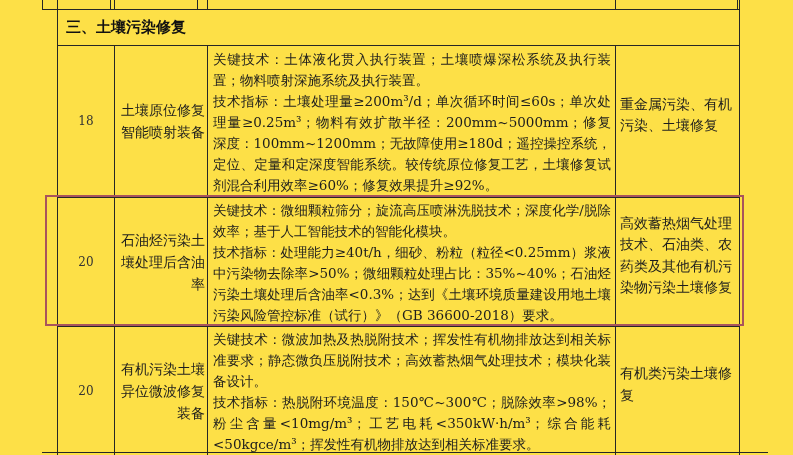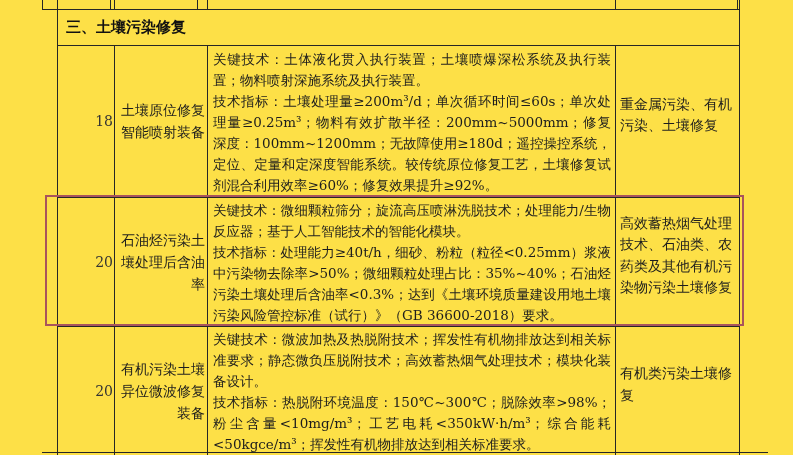--- a/index.html
+++ b/index.html
@@ -21,21 +21,21 @@
     overflow:hidden;
     box-sizing:border-box;
   }
   tr.stub-row td{border-top:none;height:9px;padding:0;}
   tr.section-row td{
     height:36px;padding:0 0 0 8px;
     font-family:"DejaVu Sans","Liberation Sans",sans-serif;
     font-weight:700;font-size:15px;color:#111;
   }
   td.c-no{
-    text-align:right;font-size:14px;color:#333;
+    text-align:center;font-size:12px;color:#333;
   }
   td.c-name{
     padding:0 2px 0 4px;font-size:14px;line-height:22px;color:#1d1d1d;
     text-align:right;
   }
   td.c-det{
     vertical-align:top;padding:2px 4px 0 5px;
     font-size:13.5px;line-height:21px;text-align:justify;
   }
   td.c-det .para{text-align:justify;}
@@ -99,21 +99,21 @@
         <div class="para">关键技术：土体液化贯入执行装置；土壤喷爆深松系统及执行装置；物料喷射深施系统及执行装置。</div>
         <div class="para">技术指标：土壤处理量≥200m³/d；单次循环时间≤60s；单次处理量≥0.25m³；物料有效扩散半径：200mm~5000mm；修复深度：100mm~1200mm；无故障使用≥180d；遥控操控系统，定位、定量和定深度智能系统。较传统原位修复工艺，土壤修复试剂混合利用效率≥60%；修复效果提升≥92%。</div>
       </td>
       <td class="c-app">重金属污染、有机污染、土壤修复</td>
     </tr>
 
     <tr class="r19 item-row">
       <td class="c-no">20</td>
       <td class="c-name">石油烃污染土壤处理后含油率</td>
       <td class="c-det">
-        <div class="para">关键技术：微细颗粒筛分；旋流高压喷淋洗脱技术；处理能力/生物反应器；基于人工智能技术的智能化模块。</div>
+        <div class="para">关键技术：微细颗粒筛分；旋流高压喷淋洗脱技术；深度化学/脱除效率；基于人工智能技术的智能化模块。</div>
         <div class="para">技术指标：处理能力≥40t/h，细砂、粉粒（粒径&lt;0.25mm）浆液中污染物去除率&gt;50%；微细颗粒处理占比：35%~40%；石油烃污染土壤处理后含油率&lt;0.3%；达到《土壤环境质量建设用地土壤污染风险管控标准（试行）》（GB 36600-2018）要求。</div>
       </td>
       <td class="c-app">高效蓄热烟气处理技术、石油类、农药类及其他有机污染物污染土壤修复</td>
     </tr>
 
     <tr class="r20 item-row">
       <td class="c-no">20</td>
       <td class="c-name">有机污染土壤异位微波修复装备</td>
       <td class="c-det">
         <div class="para">关键技术：微波加热及热脱附技术；挥发性有机物排放达到相关标准要求；静态微负压脱附技术；高效蓄热烟气处理技术；模块化装备设计。</div>

